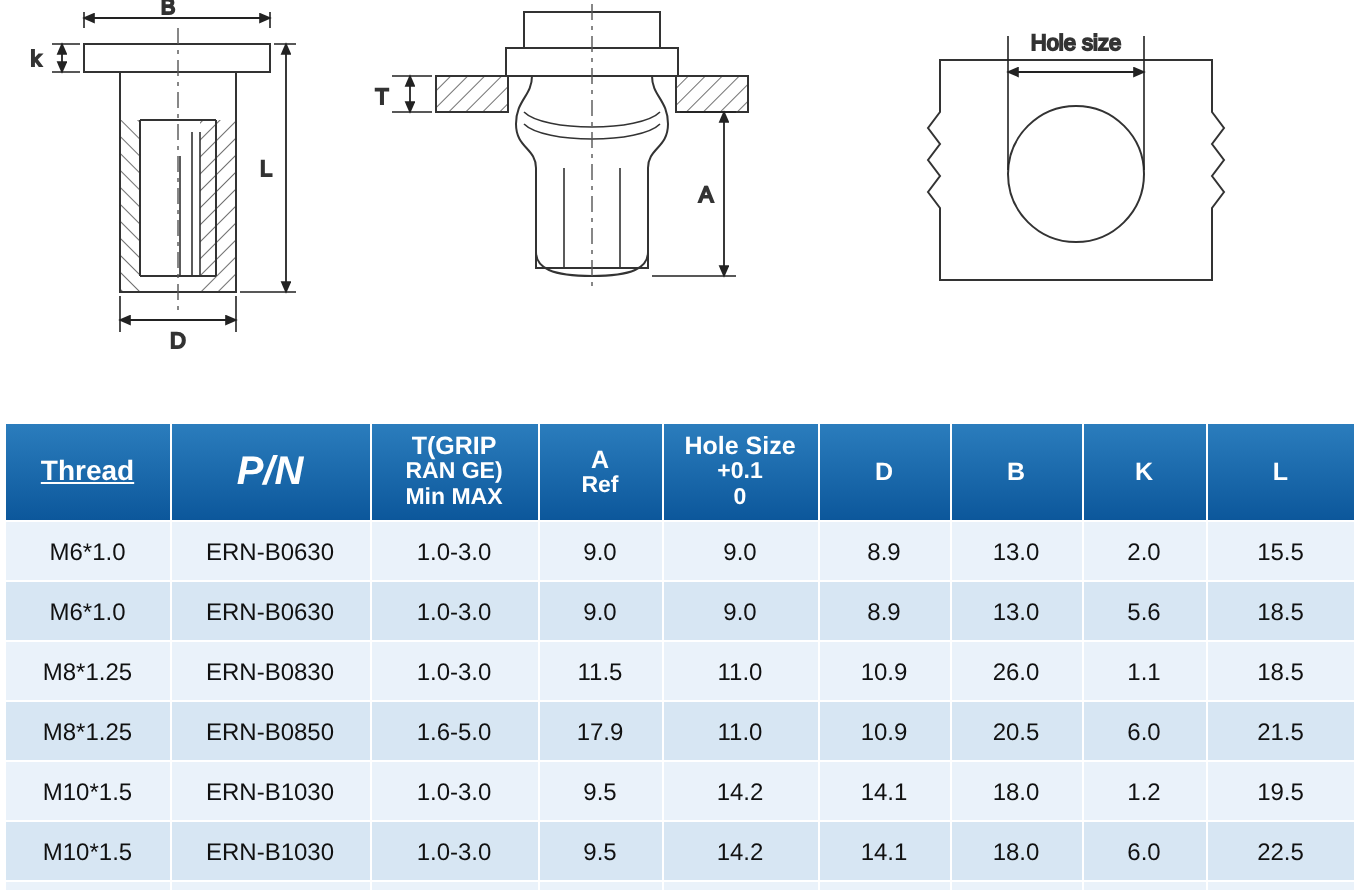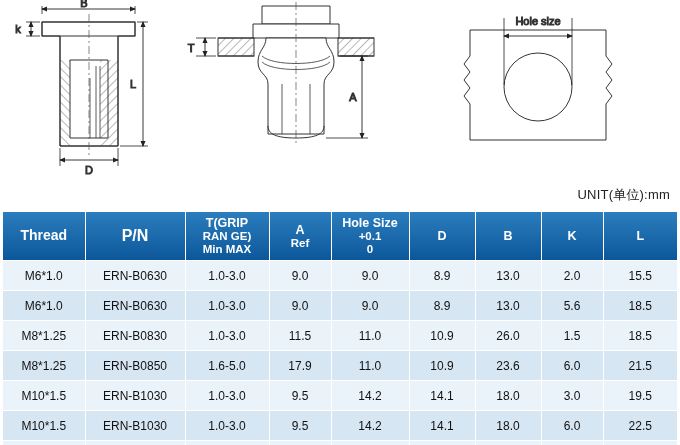--- a/index.html
+++ b/index.html
@@ -64,23 +64,25 @@
     border-right: 1px solid #ffffff;
     border-bottom: 1px solid #ffffff;
     padding: 1px 2px;
     line-height: 1.12;
   }
   table.spec th:last-child {
     border-right: none;
   }
   table.spec th.thread-col {
     font-size: 14px;
+    text-decoration: underline;
   }
   table.spec th.pn-col {
-    font-size: 16px;
+    font-size: 20px;
+    font-style: italic;
   }
   table.spec th small {
     display: block;
     font-size: 11.5px;
     font-weight: bold;
     line-height: 1.12;
   }
   table.spec td {
     text-align: center;
     vertical-align: middle;
@@ -205,21 +207,20 @@
         <circle cx="538" cy="87" r="34" fill="#ffffff" stroke="#333"></circle>
 
         <path d="M504,85 L504,18 M572,85 L572,18" stroke="#222" stroke-width="0.8"></path>
 
         <path d="M504,36 L572,36" stroke="#222" stroke-width="0.9" marker-start="url(#arrE)" marker-end="url(#arrS)"></path>
         <text class="dim-label" x="538" y="25" text-anchor="middle" font-size="12">Hole size</text>
       </g>
     </svg>
   </div>
 
-  <div id="unit-line">UNIT(单位):mm</div>
 
   <div id="spec-table-wrap">
     <table class="spec">
       <colgroup>
         <col style="width:82px">
         <col style="width:100px">
         <col style="width:84px">
         <col style="width:62px">
         <col style="width:78px">
         <col style="width:66px">
@@ -287,43 +288,43 @@
             <td>18.5</td>
           </tr>
           <tr class="odd">
             <td>M8*1.25</td>
             <td>ERN-B0830</td>
             <td>1.0-3.0</td>
             <td>11.5</td>
             <td>11.0</td>
             <td>10.9</td>
             <td>26.0</td>
-            <td>1.5</td>
+            <td>1.1</td>
             <td>18.5</td>
           </tr>
           <tr class="even">
             <td>M8*1.25</td>
             <td>ERN-B0850</td>
             <td>1.6-5.0</td>
             <td>17.9</td>
             <td>11.0</td>
             <td>10.9</td>
-            <td>23.6</td>
+            <td>20.5</td>
             <td>6.0</td>
             <td>21.5</td>
           </tr>
           <tr class="odd">
             <td>M10*1.5</td>
             <td>ERN-B1030</td>
             <td>1.0-3.0</td>
             <td>9.5</td>
             <td>14.2</td>
             <td>14.1</td>
             <td>18.0</td>
-            <td>3.0</td>
+            <td>1.2</td>
             <td>19.5</td>
           </tr>
           <tr class="even">
             <td>M10*1.5</td>
             <td>ERN-B1030</td>
             <td>1.0-3.0</td>
             <td>9.5</td>
             <td>14.2</td>
             <td>14.1</td>
             <td>18.0</td>

